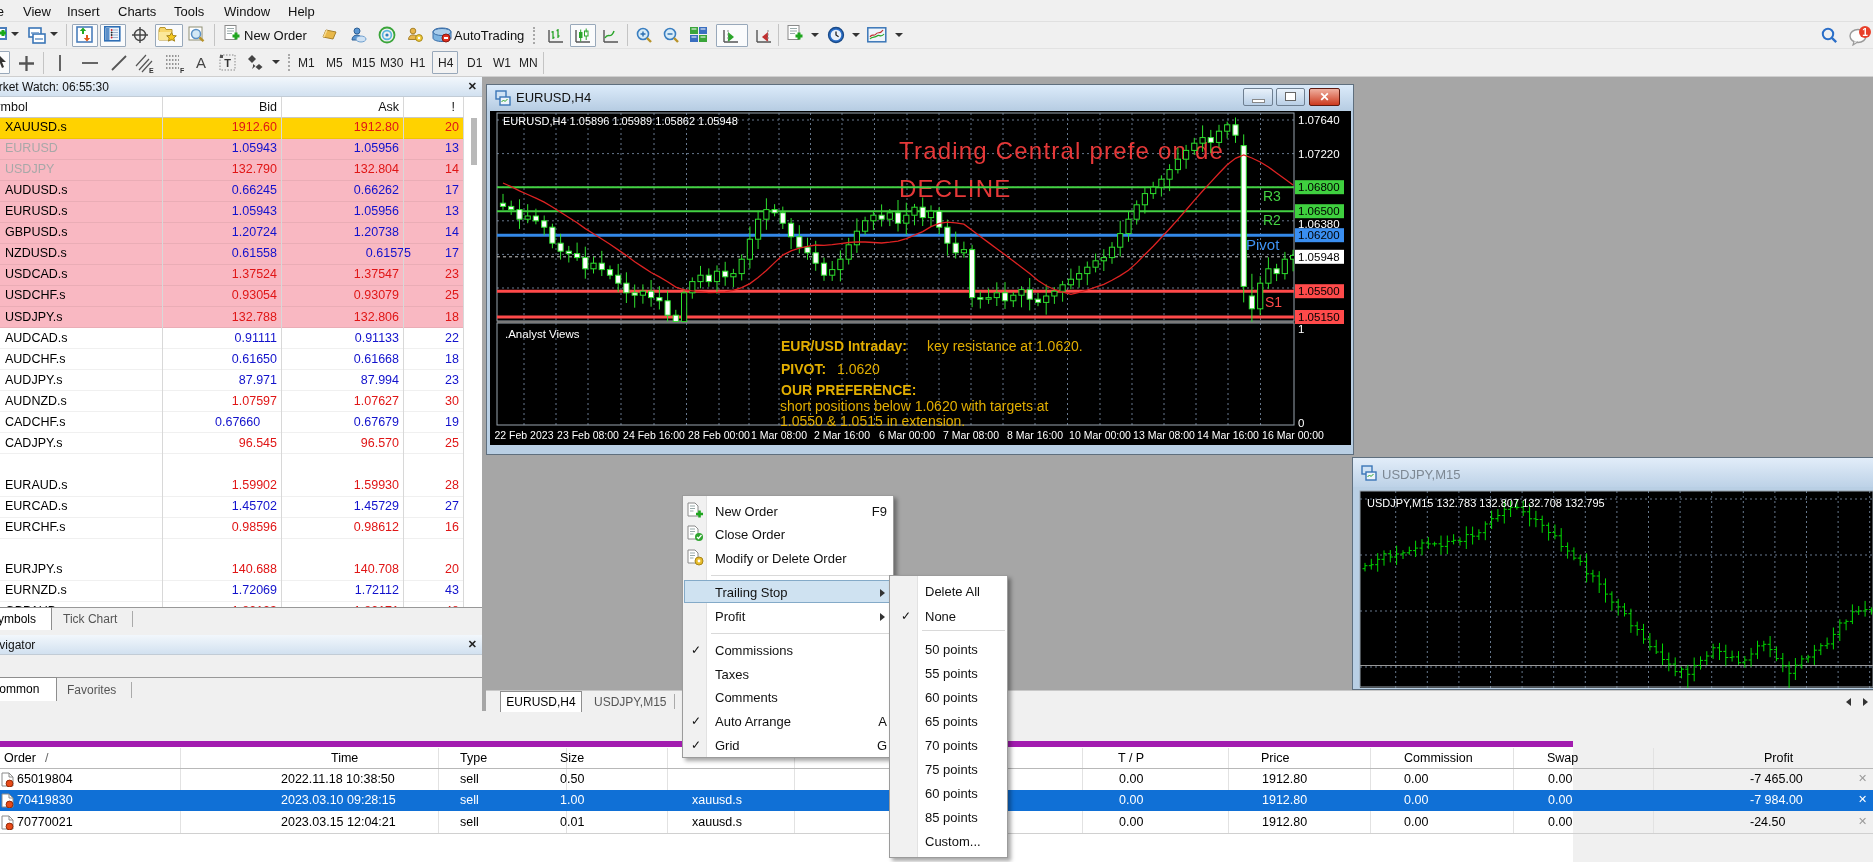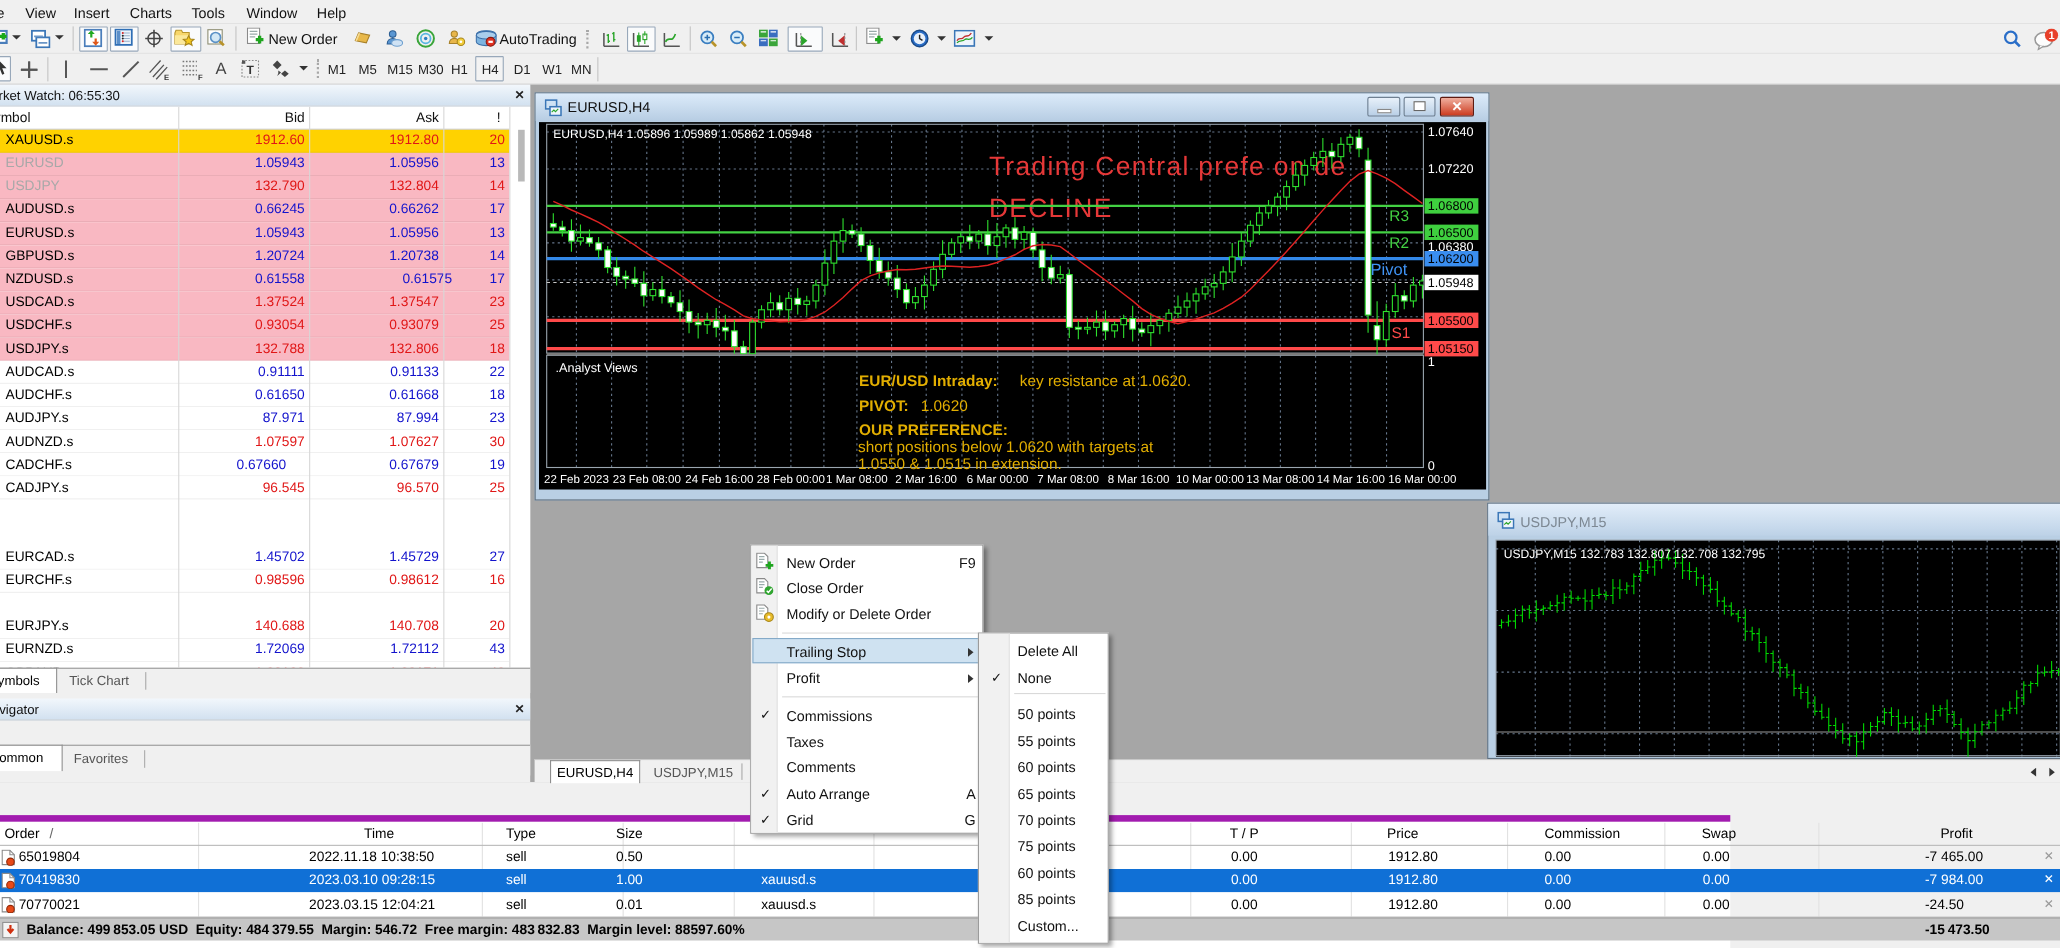--- a/index.html
+++ b/index.html
@@ -364,20 +364,26 @@
           <span class="c1" style="color:#000">CADCHF.s</span>
           <span class="blue" style="left:215px;width:62px;text-align:left">0.67660</span>
           <span class="blue" style="left:330px;width:69px;text-align:right">0.67679</span>
           <span class="blue" style="left:430px;width:29px;text-align:right">19</span>
         </div>
         <div class="mwrow" style="top:336.40px;background:#fff">
           <span class="c1" style="color:#000">CADJPY.s</span>
           <span class="red" style="left:215px;width:62px;text-align:right">96.545</span>
           <span class="red" style="left:330px;width:69px;text-align:right">96.570</span>
           <span class="red" style="left:430px;width:29px;text-align:right">25</span>
+        </div>
+        <div class="mwrow" style="top:378.52px;background:#fff">
+          <span class="c1" style="color:#000">EURAUD.s</span>
+          <span class="red" style="left:215px;width:62px;text-align:right">1.59902</span>
+          <span class="red" style="left:330px;width:69px;text-align:right">1.59930</span>
+          <span class="red" style="left:430px;width:29px;text-align:right">28</span>
         </div>
         <div class="mwrow" style="top:399.58px;background:#fff">
           <span class="c1" style="color:#000">EURCAD.s</span>
           <span class="blue" style="left:215px;width:62px;text-align:right">1.45702</span>
           <span class="blue" style="left:330px;width:69px;text-align:right">1.45729</span>
           <span class="blue" style="left:430px;width:29px;text-align:right">27</span>
         </div>
         <div class="mwrow" style="top:420.64px;background:#fff">
           <span class="c1" style="color:#000">EURCHF.s</span>
           <span class="red" style="left:215px;width:62px;text-align:right">0.98596</span>
@@ -887,27 +893,20 @@
       <span class="ra" style="left:692px;width:100px">xauusd.s</span>
       <span class="ra" style="left:974px;width:100px">0.00</span>
       <span class="ra" style="left:1119px;width:100px">0.00</span>
       <span class="ra" style="left:1262px;width:100px">1912.80</span>
       <span class="ra" style="left:1404px;width:100px">0.00</span>
       <span class="ra" style="left:1548px;width:100px">0.00</span>
       <span class="ra" style="left:1750px;width:100px">-24.50</span>
       <span style="left:1858px;color:#9a9a9a;font-size:11px">✕</span>
     </div>
     <div class="ab" style="left:0;top:85.5px;width:1873px;height:1px;background:#d0d0d0"></div>
-    <div id="balbar">
-      <div class="ab" style="left:2px;top:3px;width:15px;height:15px;background:#f4f4f4;border:1px solid #8a8a8a"><svg width="13" height="13" viewBox="0 0 13 13">
-          <path d="M6.5 2v6M3.8 5.5L6.5 8.8 9.2 5.5" stroke="#d03010" stroke-width="2" fill="none"></path>
-        </svg></div>
-      <span class="ab" style="left:24px;top:3.5px">Balance: 499 853.05 USD &nbsp;Equity: 484 379.55 &nbsp;Margin: 546.72 &nbsp;Free margin: 483 832.83 &nbsp;Margin level: 88597.60%</span>
-      <span class="ab ra" style="left:1750px;top:3.5px;width:100px">-15 473.50</span>
-    </div>
   </div>
 <div class="menu" style="left:682px;top:495px;width:212px;height:263px;z-index:60">
     <div class="gut" style="width:24px"></div>
     <svg class="ico16" style="left:4px;top:6px" viewBox="0 0 17 17">
       <path d="M1 1h7l3 3v10H1z" fill="#fff" stroke="#8a8a8a"></path>
       <path d="M3 4h5M3 6.5h5M3 9h3.5" stroke="#9aa"></path>
       <path d="M9 12h7M12.5 8.5v7" stroke="#1fa51f" stroke-width="2.6"></path>
     </svg>
     <svg class="ico16" style="left:4px;top:29px" viewBox="0 0 17 17">
       <path d="M1 1h7l3 3v10H1z" fill="#fff" stroke="#8a8a8a"></path>

